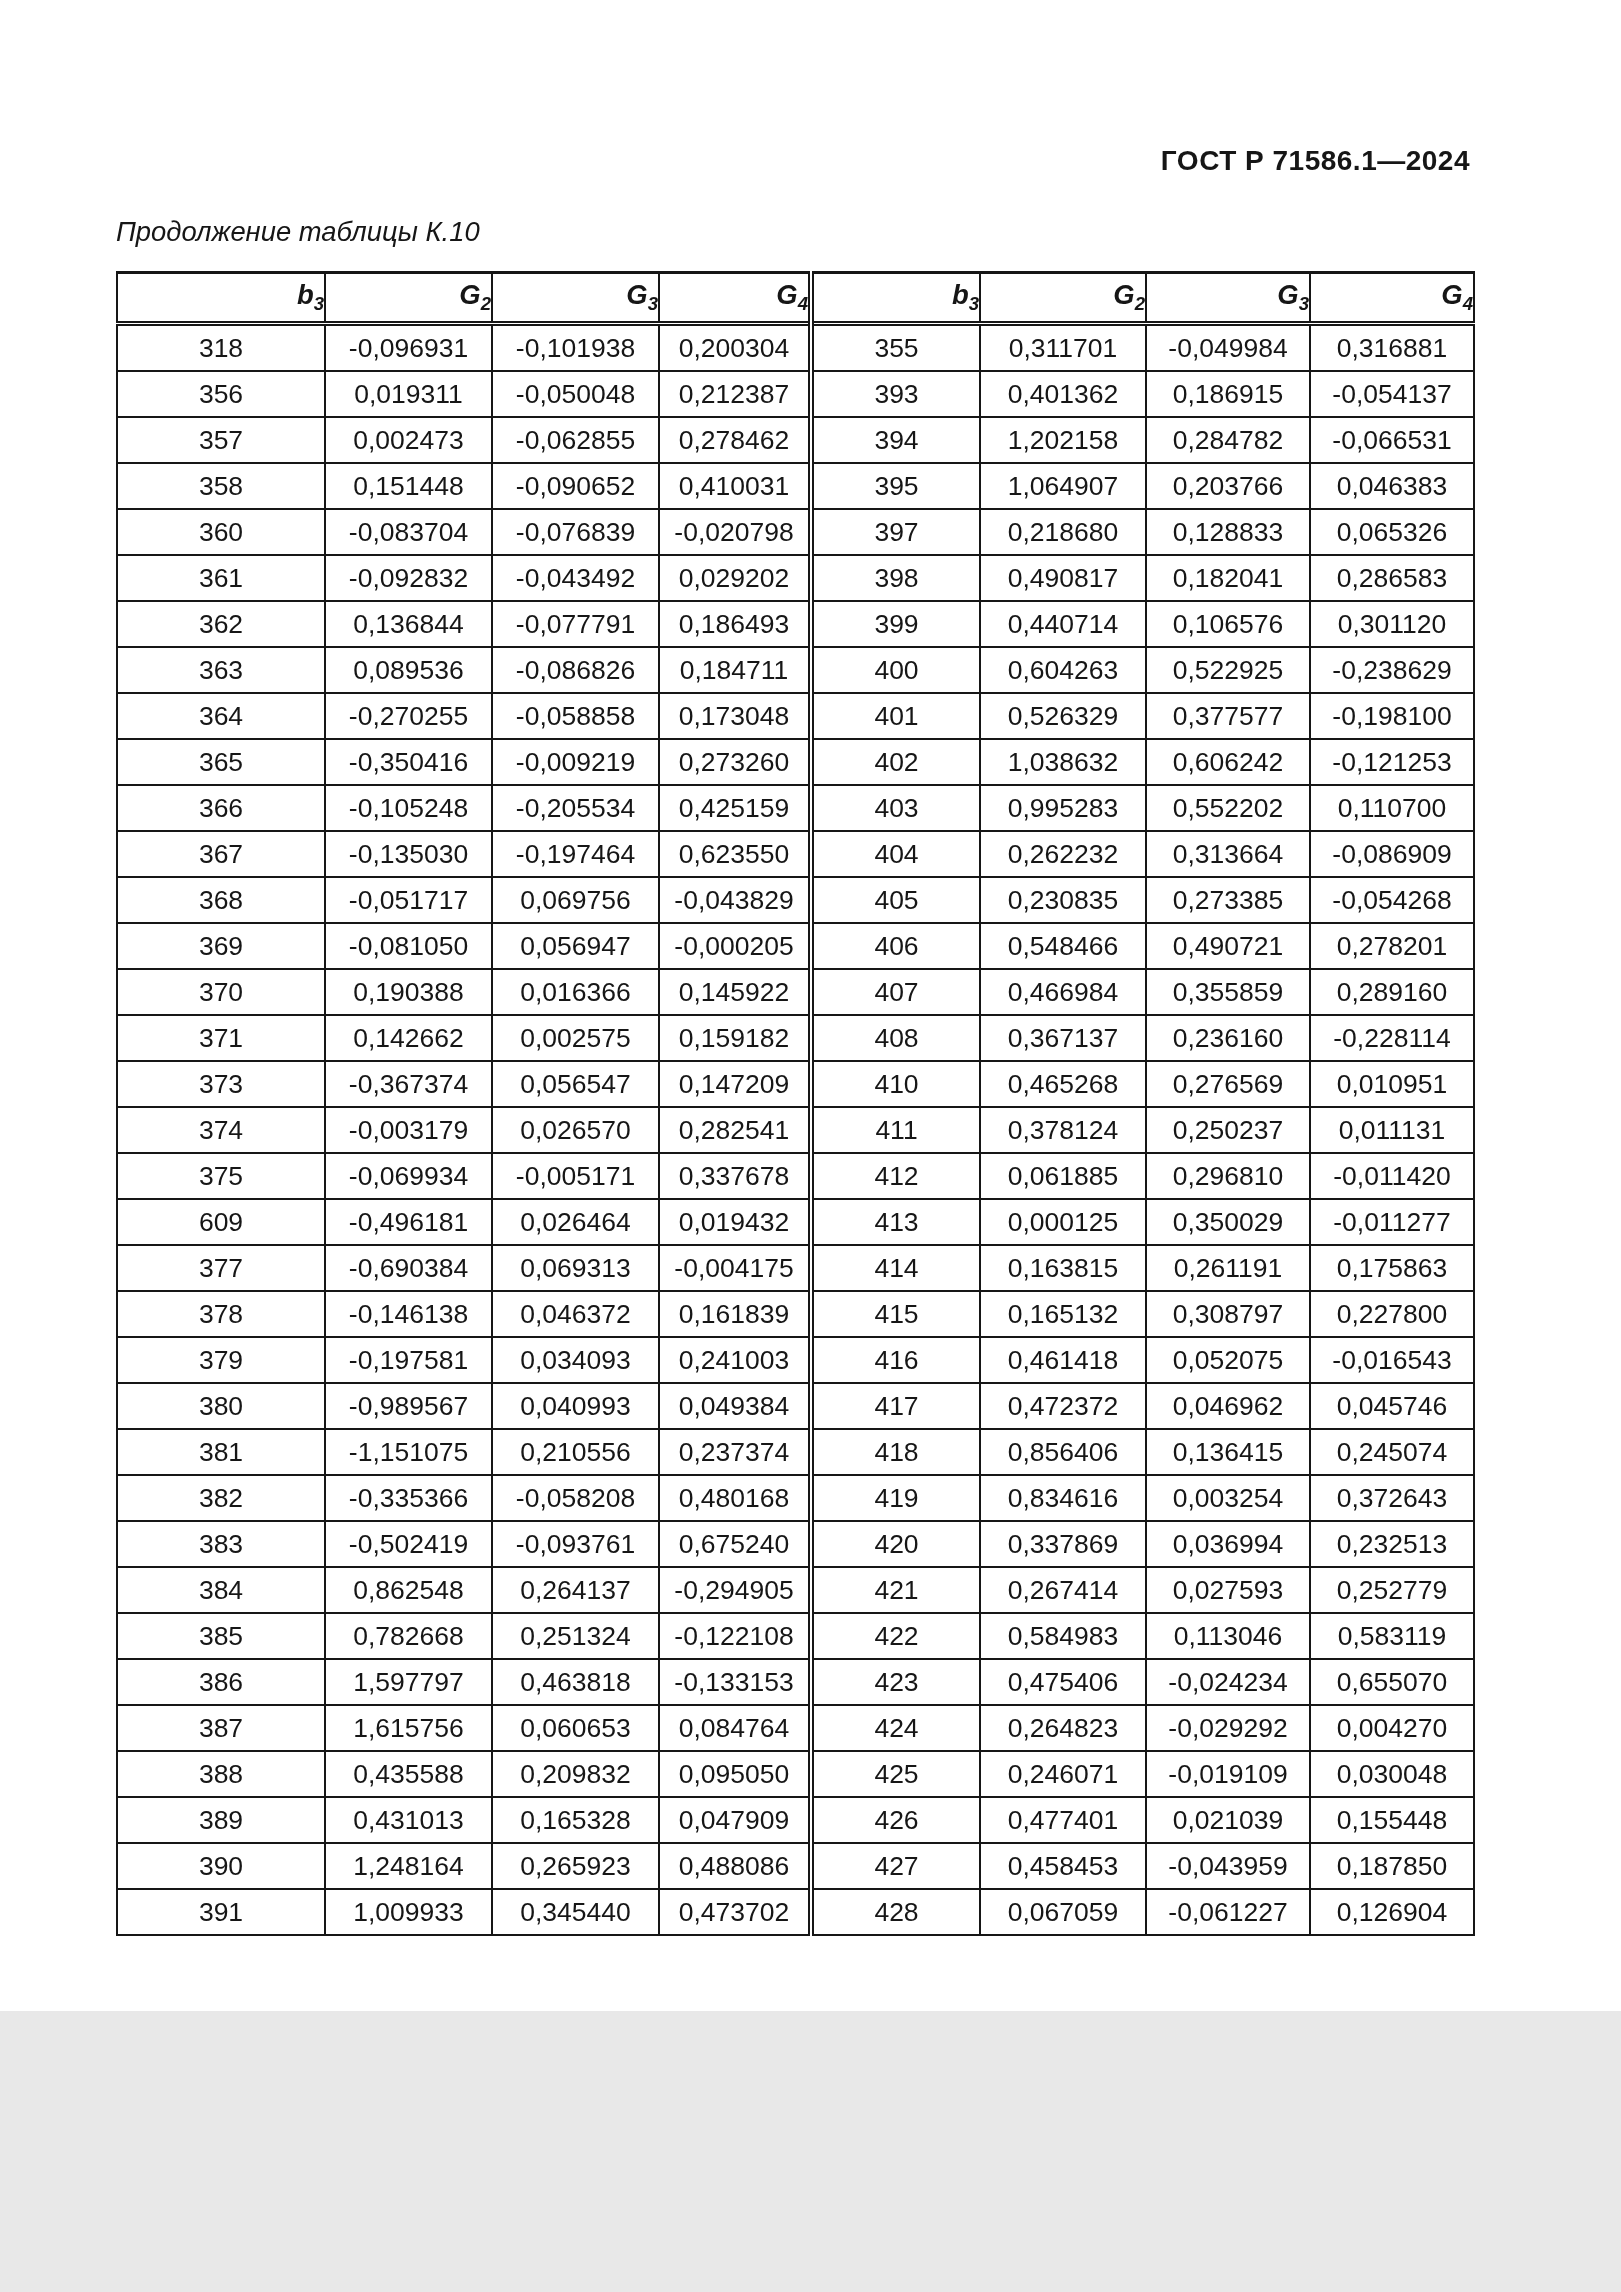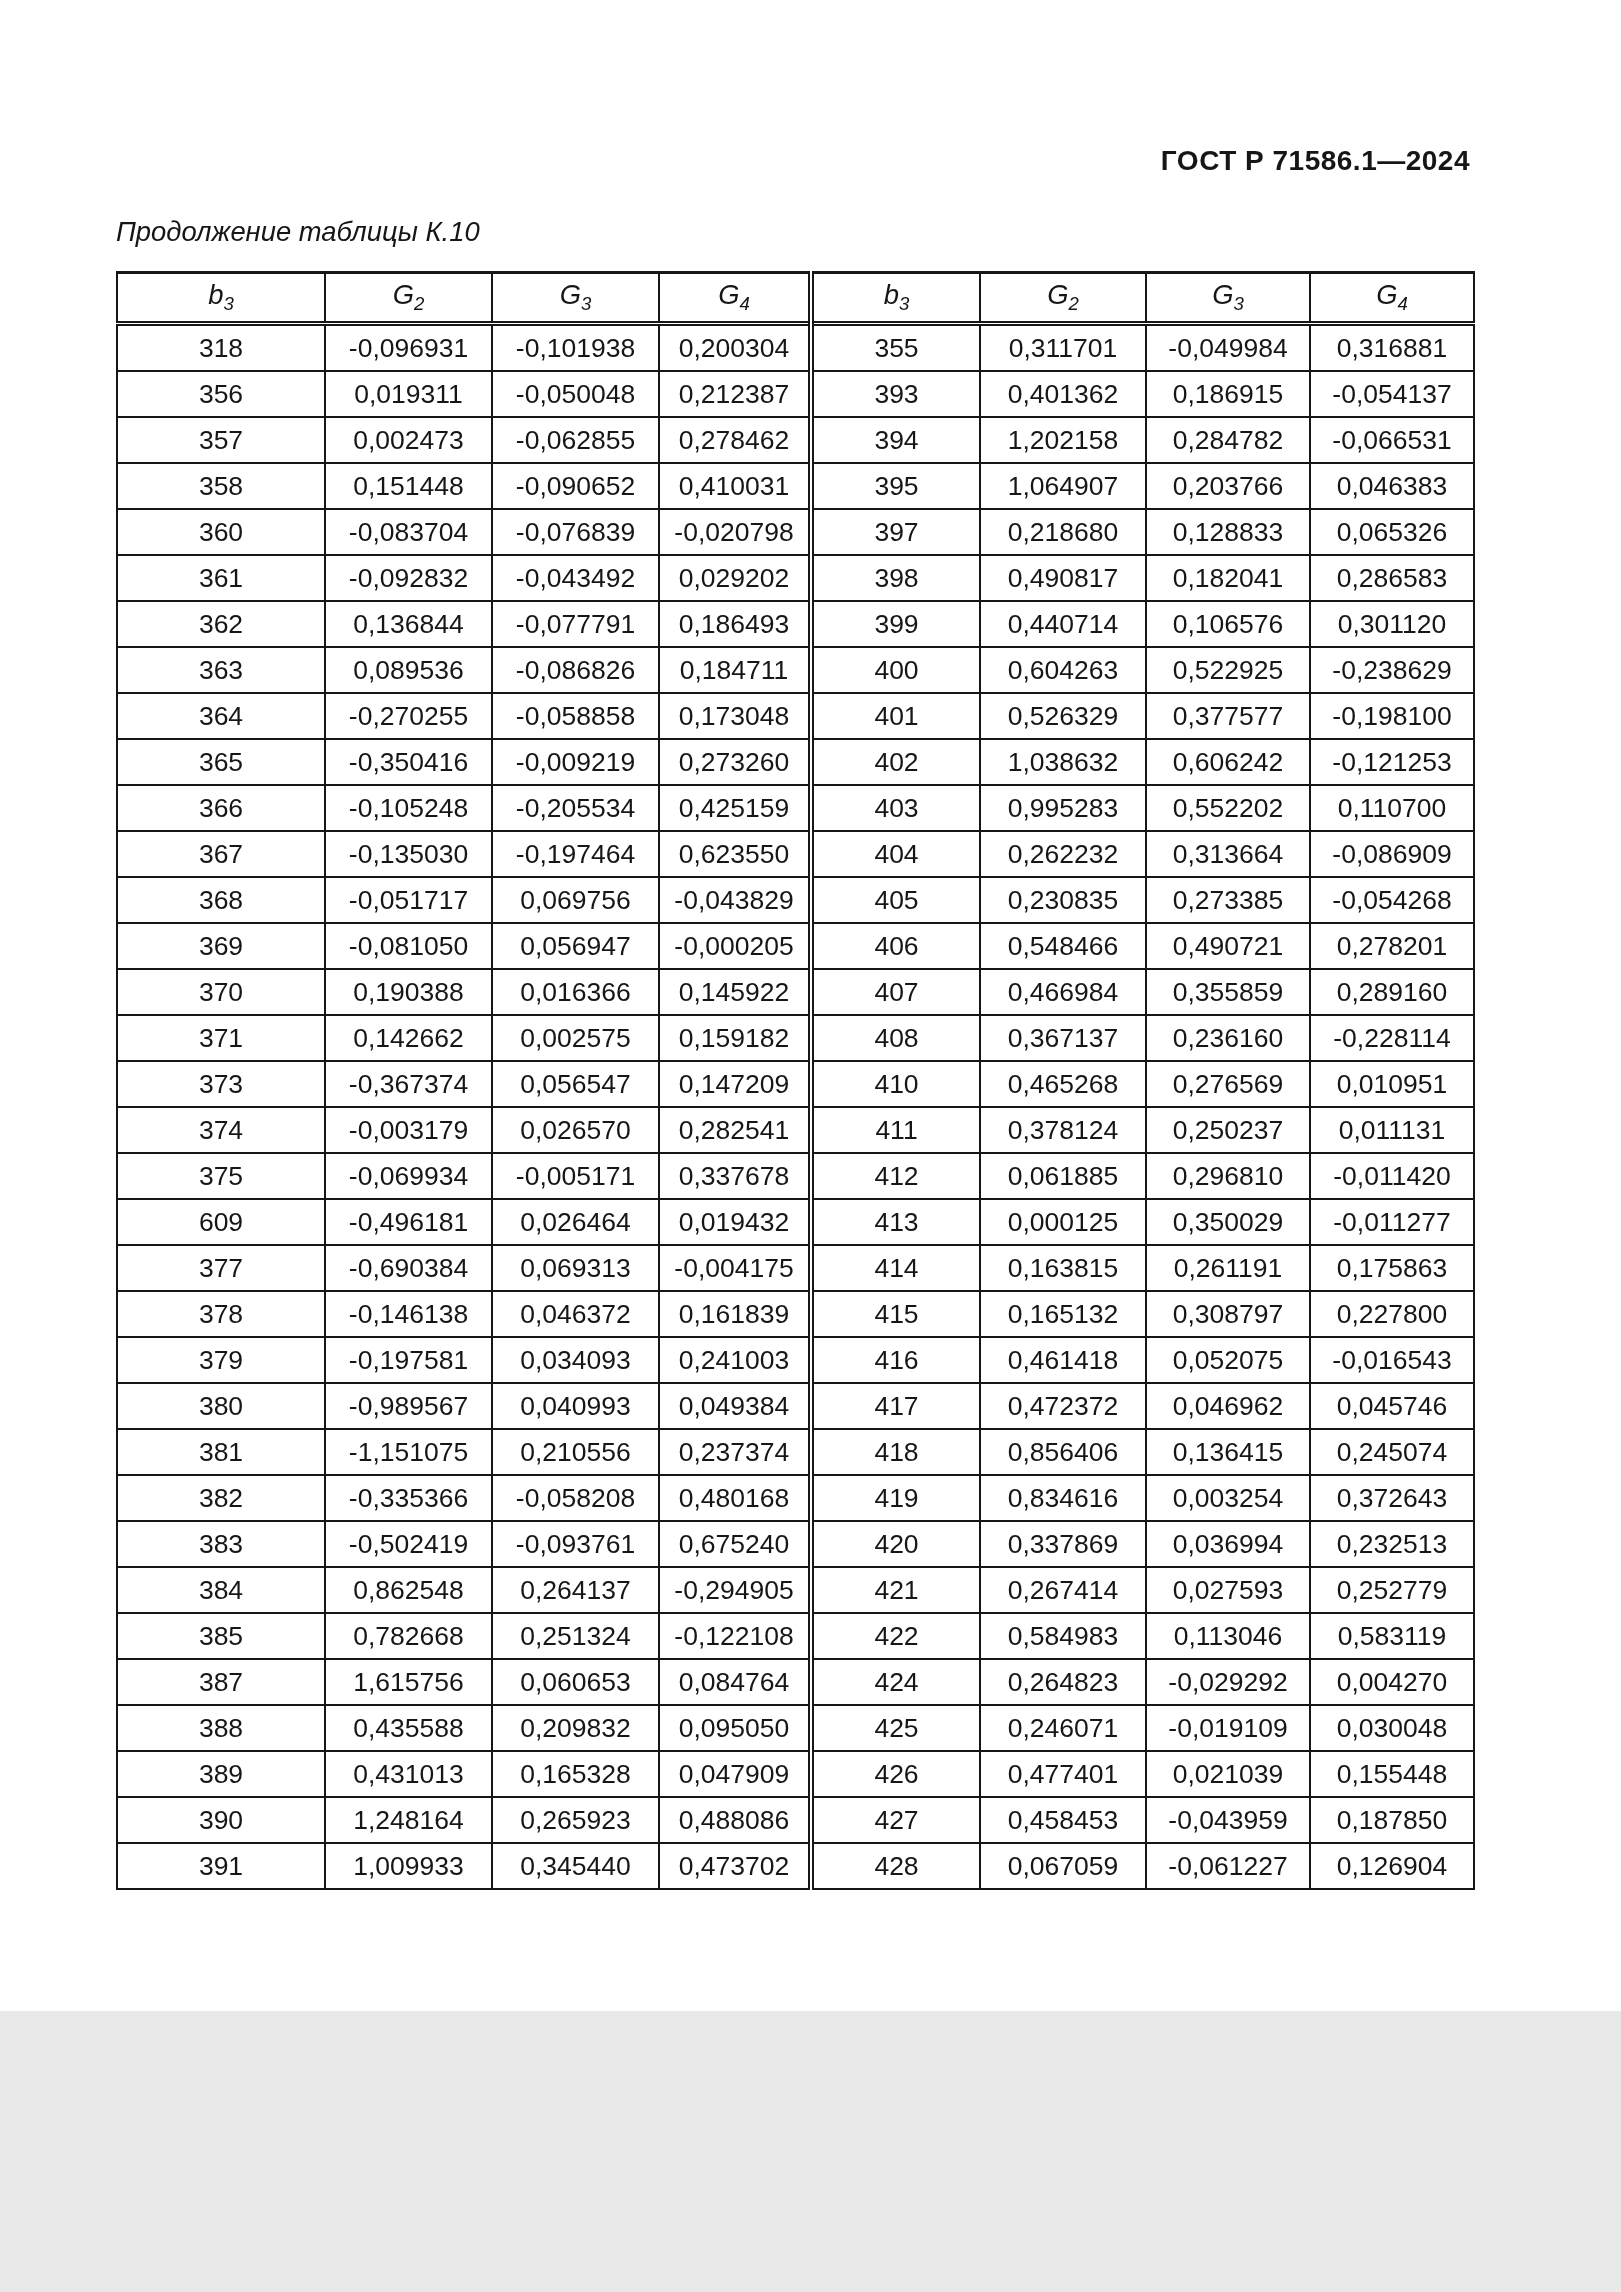--- a/index.html
+++ b/index.html
@@ -49,23 +49,24 @@
     border: 2px solid #161616;
     text-align: center;
     vertical-align: middle;
     padding: 0;
     overflow: hidden;
     white-space: nowrap;
   }
   table.k-table thead th {
     height: 47px;
     font-size: 27.4px;
-    font-weight: normal;
+    font-weight: bold;
     font-style: italic;
     border-bottom: 5.9px double #161616;
+    text-align: right;
   }
   table.k-table thead th sub {
     font-size: 18.6px;
     font-style: italic;
   }
   table.k-table tbody td {
     height: 44px;
     font-size: 26.5px;
   }
   table.k-table .half-divider {
@@ -395,20 +396,30 @@
           <td>385</td>
           <td>0,782668</td>
           <td>0,251324</td>
           <td>-0,122108</td>
           <td class="half-divider">422</td>
           <td>0,584983</td>
           <td>0,113046</td>
           <td>0,583119</td>
         </tr>
         <tr>
+          <td>386</td>
+          <td>1,597797</td>
+          <td>0,463818</td>
+          <td>-0,133153</td>
+          <td class="half-divider">423</td>
+          <td>0,475406</td>
+          <td>-0,024234</td>
+          <td>0,655070</td>
+        </tr>
+        <tr>
           <td>387</td>
           <td>1,615756</td>
           <td>0,060653</td>
           <td>0,084764</td>
           <td class="half-divider">424</td>
           <td>0,264823</td>
           <td>-0,029292</td>
           <td>0,004270</td>
         </tr>
         <tr>

